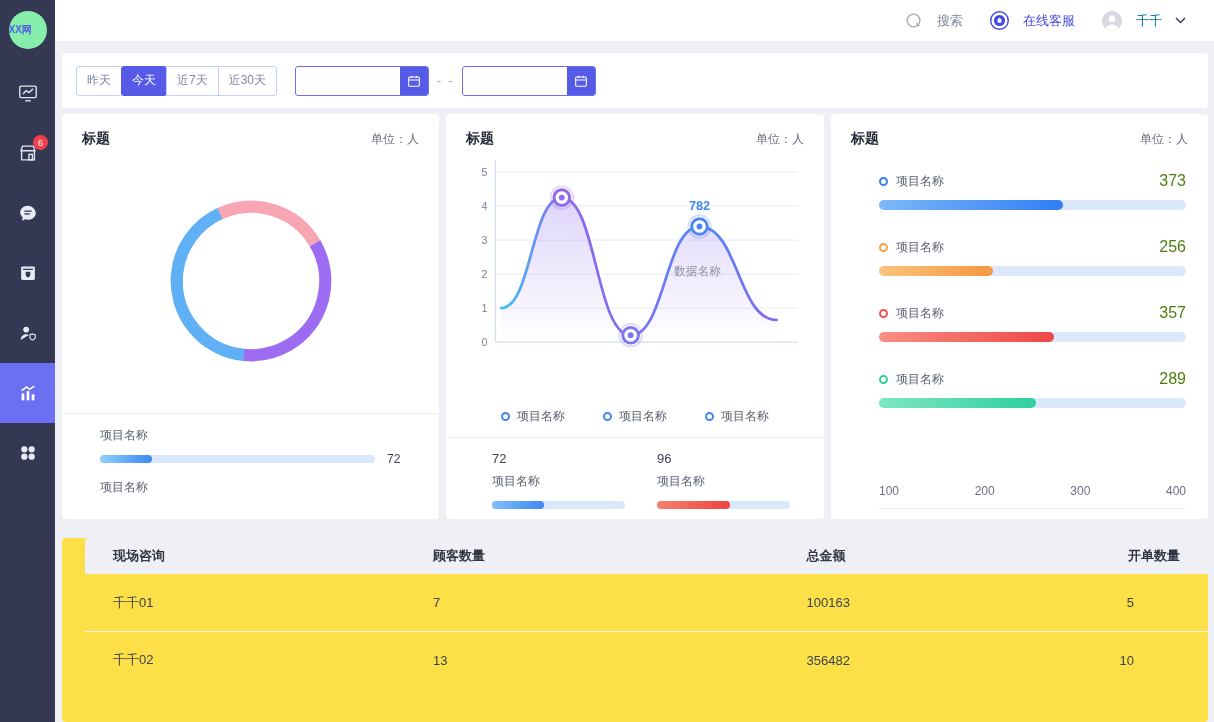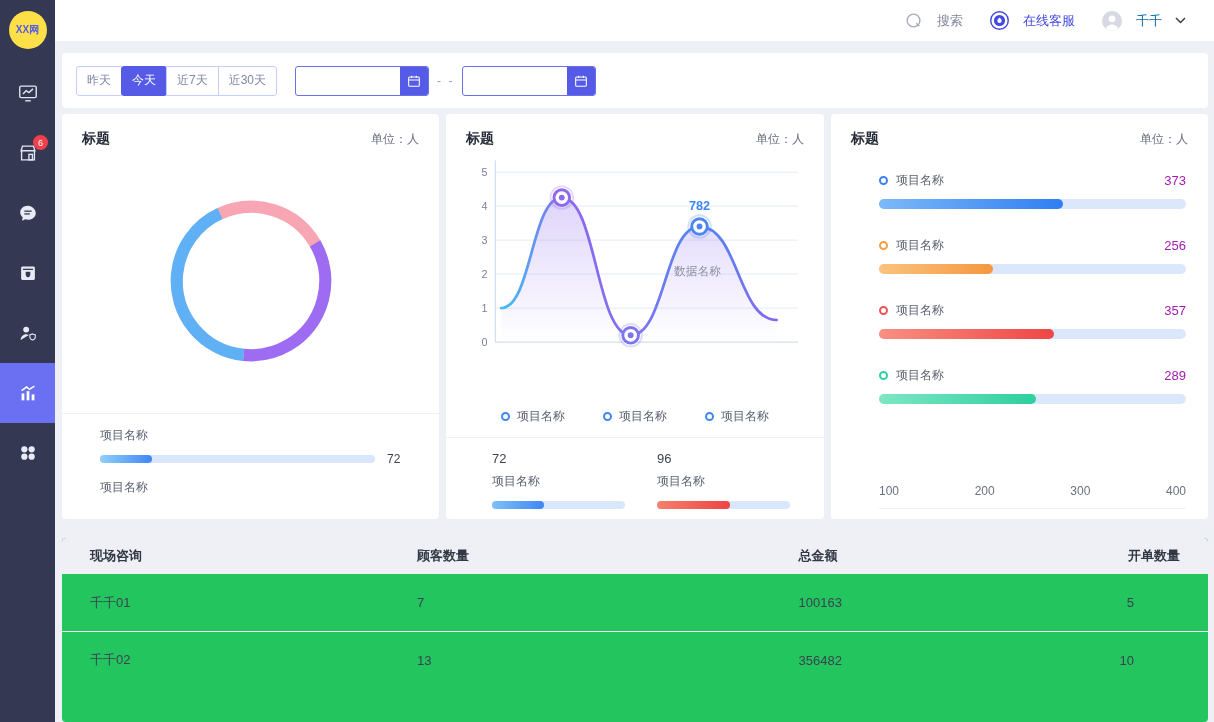--- a/index.html
+++ b/index.html
@@ -1,20 +1,20 @@
 <!DOCTYPE html>
 <html><head>
 <meta charset="utf-8">
 <style>
   html,body{margin:0;padding:0;background:#dfe2ea;}
   *{box-sizing:border-box;}
   .app{width:1214px;height:722px;display:flex;font-family:"Liberation Sans",sans-serif;background:#eef0f5;overflow:hidden;position:relative;}
   
   .sidebar{width:55px;background:#343853;display:flex;flex-direction:column;align-items:center;flex-shrink:0;}
-  .logo{width:38px;height:38px;border-radius:50%;background:#fde047;margin:11px 0 14px;display:flex;align-items:center;justify-content:center;}
+  .logo{width:38px;height:38px;border-radius:50%;background:#86efac;margin:11px 0 14px;display:flex;align-items:center;}
   .logo span{color:#555be6;font-size:10px;font-weight:bold;}
   .nav-item{width:55px;height:60px;display:flex;align-items:center;justify-content:center;position:relative;cursor:pointer;}
   .nav-item.active{background:#6b70f2;}
   .nav-badge{position:absolute;top:12px;right:7px;background:#f0404c;color:#fff;font-size:9px;min-width:15px;height:15px;border-radius:50%;display:flex;align-items:center;justify-content:center;}
   
   .main{flex:1;display:flex;flex-direction:column;min-width:0;}
   .topbar{height:42px;background:#fff;display:flex;align-items:center;justify-content:flex-end;padding-right:28px;gap:26px;border-bottom:1px solid #edf0f6;flex-shrink:0;}
   .top-item{display:flex;align-items:center;gap:13px;font-size:13px;cursor:pointer;}
   .top-item.search{color:#80859a;}
   .top-item.service{color:#4348e0;}
@@ -58,26 +58,26 @@
   .ring{width:9px;height:9px;border-radius:50%;border:2px solid #3f87f4;background:#fff;flex-shrink:0;}
   .stats-row{display:flex;gap:32px;padding:13px 0 0 26px;}
   .stat-value{font-size:13px;color:#3c4250;}
   .stat-label{font-size:12px;color:#5b6170;margin:7px 0 11px;}
   .stat .bar-track{width:133px;flex:none;}
   
   .hbar-body{margin:24px 2px 0 28px;flex:1;min-height:0;}
   .hrow{margin-bottom:28px;}
   .hrow-top{display:flex;align-items:center;gap:8px;margin-bottom:10px;}
   .hrow-label{font-size:12px;color:#5b6170;flex:1;}
-  .hrow-value{font-size:13px;color:#a21caf;}
+  .hrow-value{font-size:16px;color:#4d7c0f;}
   .htrack{height:10px;border-radius:5px;background:#dbe8fc;}
   .hfill{height:100%;border-radius:5px;}
   .haxis{display:flex;justify-content:space-between;font-size:12px;color:#6a7080;margin:15px 2px 0 28px;padding-bottom:10px;border-bottom:1px solid #eef1f6;}
   
-  .table-card{background:#22c55e;border-radius:4px;margin-top:19px;flex:1;overflow:hidden;}
+  .table-card{background:#fde047;border-radius:4px;margin-top:19px;flex:1;overflow:hidden;padding-left:23px;}
   .trow{display:grid;grid-template-columns:30% 35% 22% 13%;padding:0 28px;align-items:center;height:57px;font-size:13px;color:#3c4250;}
   .trow .c4{text-align:right;}
   .trow.head{height:36px;background:#eef0f6;font-weight:bold;color:#333845;border-radius:4px 4px 0 0;}
   .trow.body .c4{padding-right:46px;}
   .trow.body + .trow.body{border-top:1px solid #f0f2f6;}
   
   .tick{font-size:11px;fill:#7a8196;font-family:"Liberation Sans",sans-serif;}
   .ann-val{font-size:13px;font-weight:bold;fill:#3f87f4;font-family:"Liberation Sans",sans-serif;}
   .ann-lab{font-size:12px;fill:#8a8f9e;font-family:"Liberation Sans",sans-serif;}
 </style>

